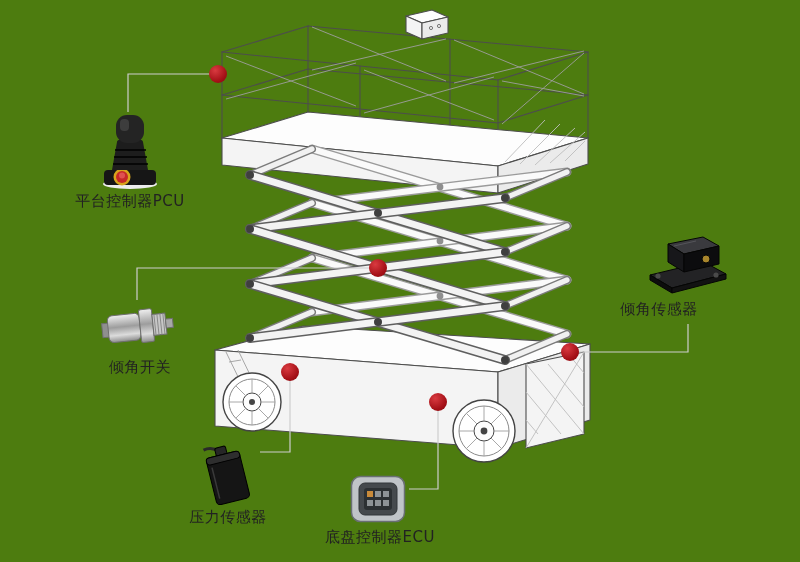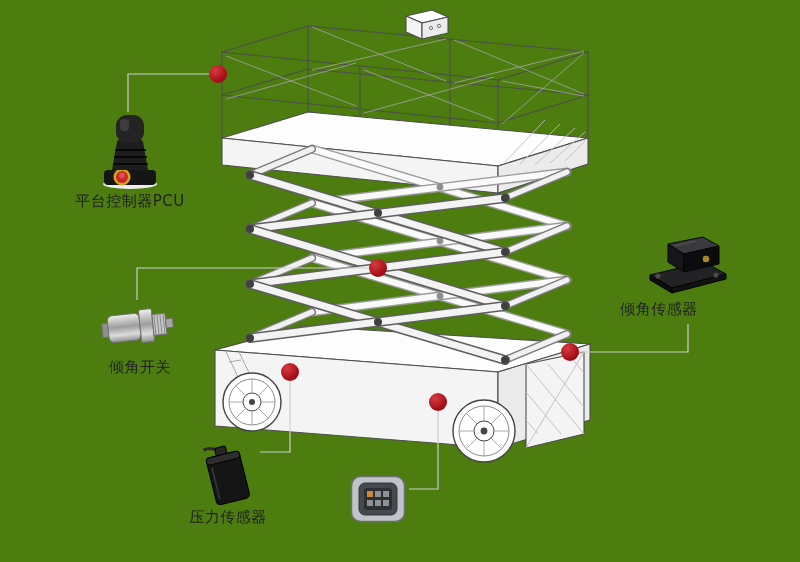--- a/index.html
+++ b/index.html
@@ -308,14 +308,15 @@
       <rect x="18" y="26" width="6" height="6" fill="#8d9296"></rect>
       <rect x="26" y="26" width="6" height="6" fill="#8d9296"></rect>
       <rect x="34" y="26" width="6" height="6" fill="#8d9296"></rect>
     </svg>
   </div>
 
   <div class="lbl" style="left:130px;top:192px">平台控制器PCU</div>
   <div class="lbl" style="left:140px;top:358px">倾角开关</div>
   <div class="lbl" style="left:659px;top:300px">倾角传感器</div>
   <div class="lbl" style="left:228px;top:508px">压力传感器</div>
+  <div class="lbl" style="left:380px;top:528px">底盘控制器ECU</div>
 
 </div>
 
 </body></html>

